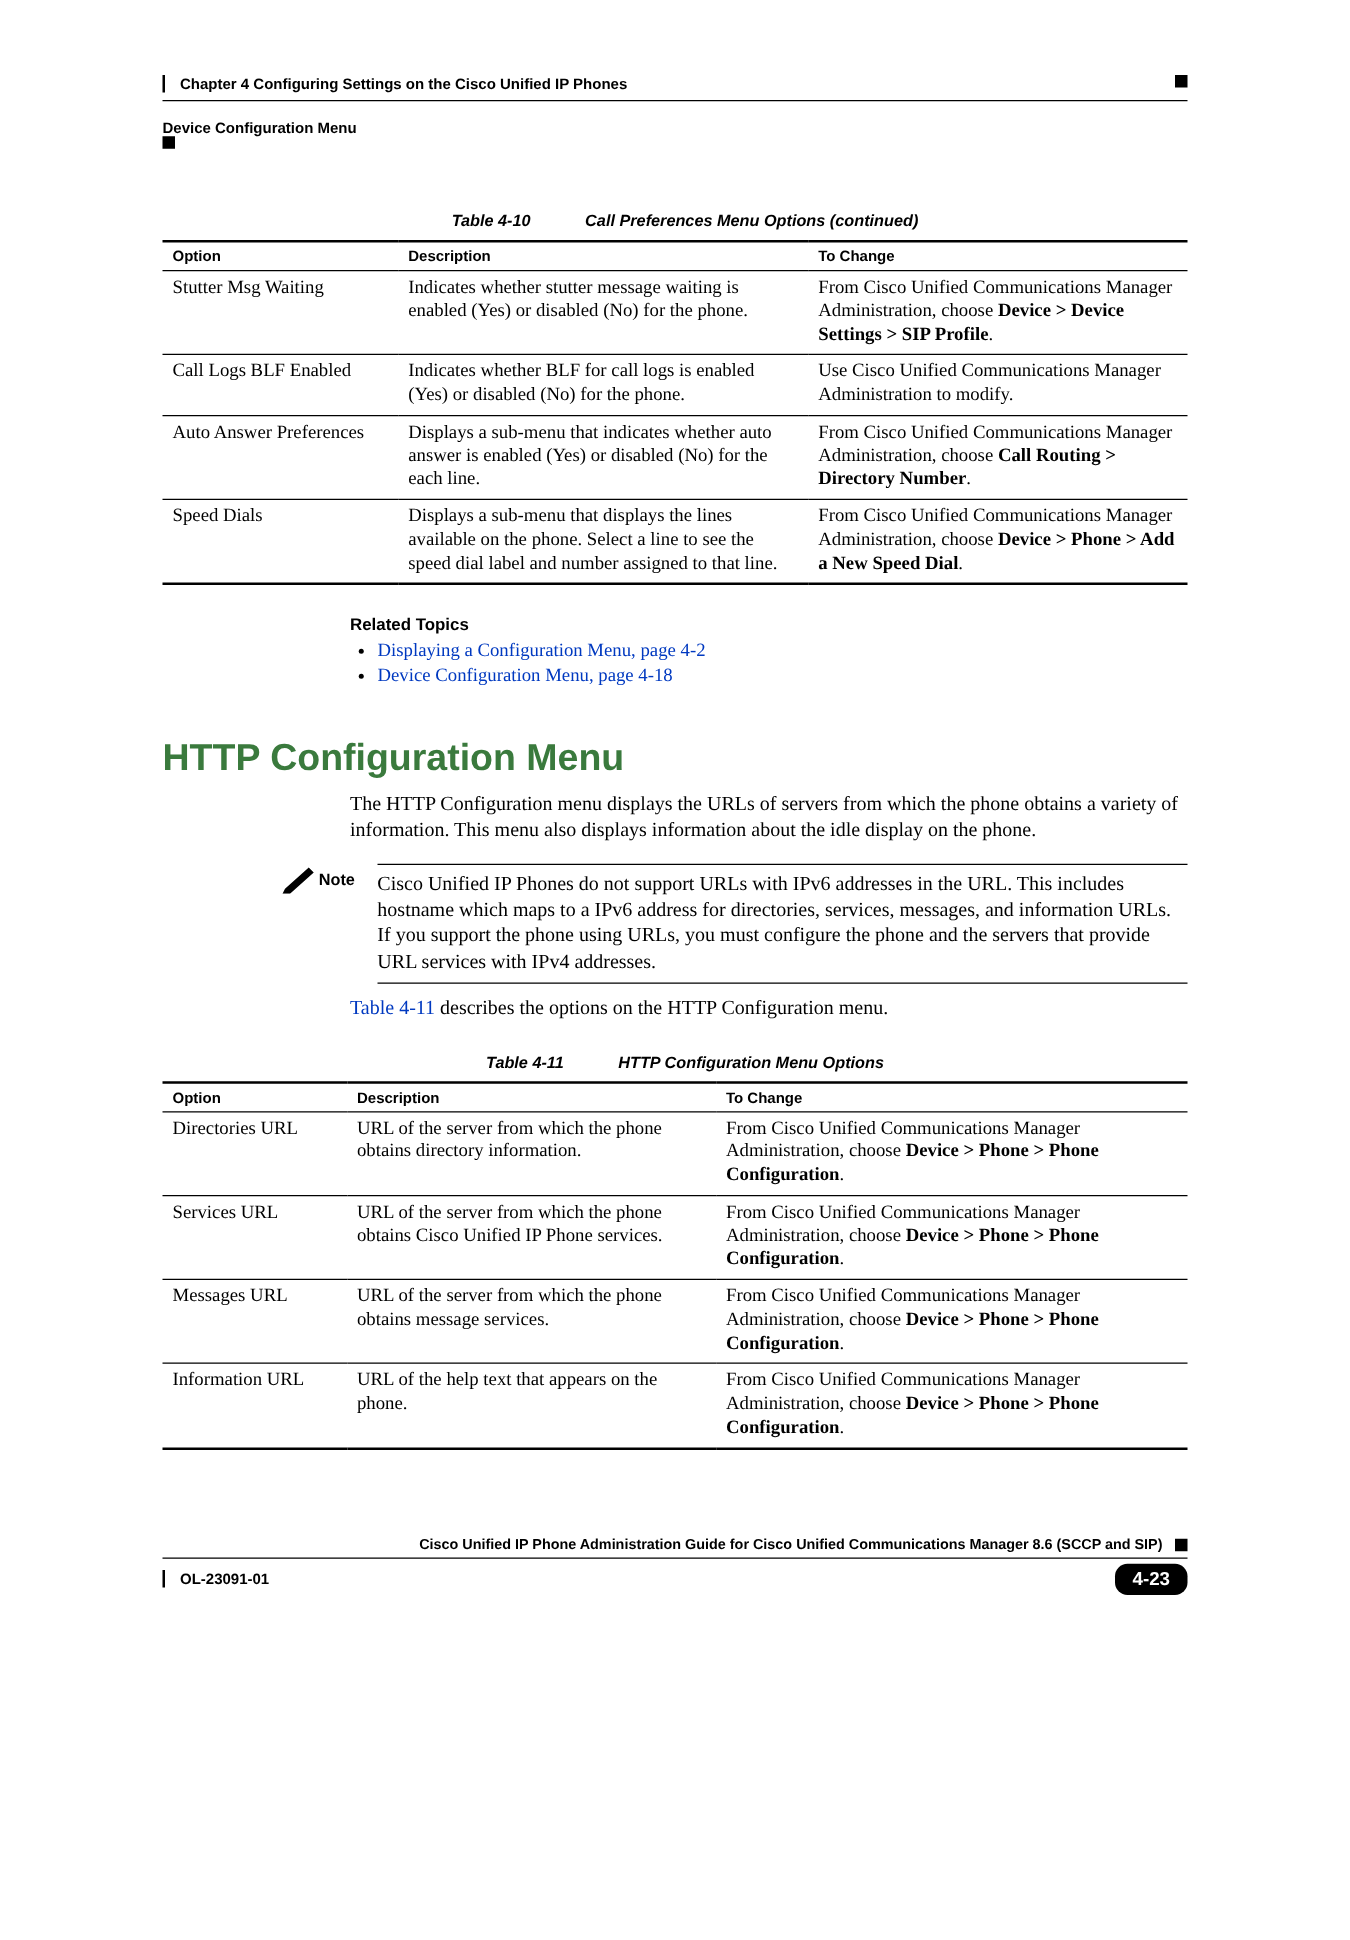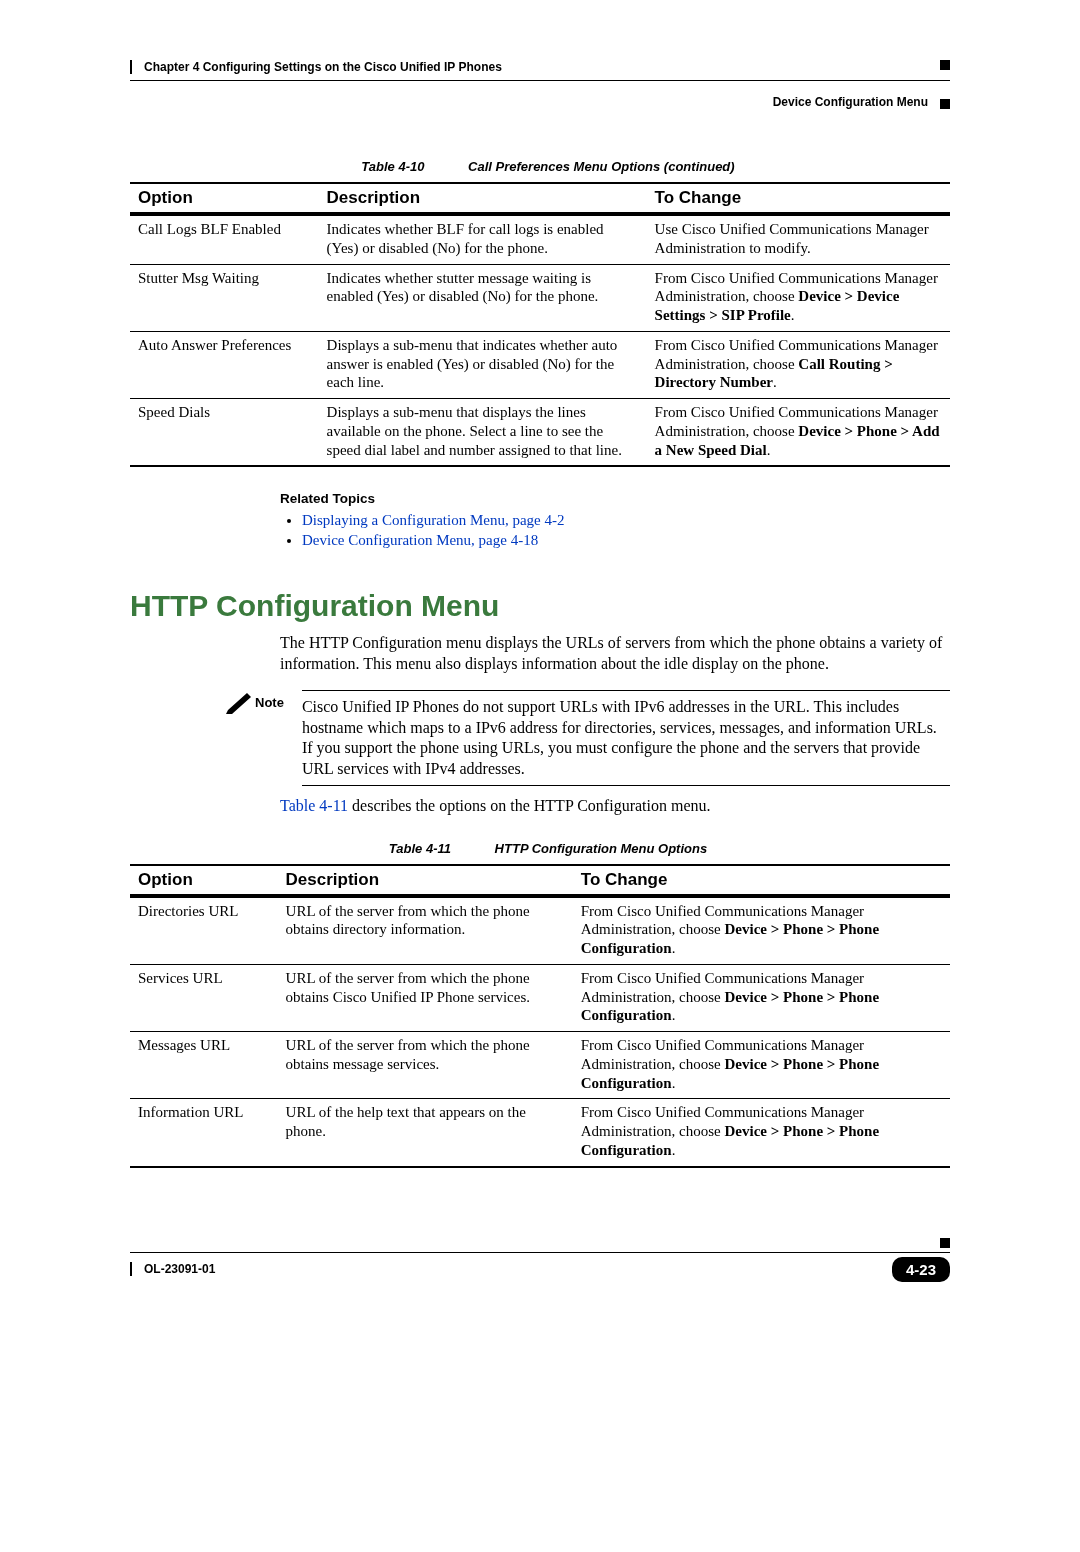--- a/index.html
+++ b/index.html
@@ -47,22 +47,22 @@
   .section-line {
     text-align: right;
     font-weight: bold;
     margin-top: 10px;
     font-family: Arial, Helvetica, sans-serif;
     font-size: 12px;
   }
   .section-row {
     display: flex;
     justify-content: flex-end;
-    align-items: flex-end;
-    gap: 12px;
+    align-items: flex-start;
+    flex-direction: column;
   }
   .hr-top {
     border: none;
     border-top: 1px solid #000;
     margin: 4px 0 4px 0;
   }
 
   .table-caption {
     font-family: Arial, Helvetica, sans-serif;
     font-size: 13px;
@@ -74,25 +74,25 @@
   .table-caption .cap-title {
     margin-left: 40px;
   }
   table.opts {
     border-collapse: collapse;
     width: 100%;
     font-size: 15px;
   }
   table.opts thead th {
     font-family: Arial, Helvetica, sans-serif;
-    font-size: 17px;
+    font-size: 12px;
     font-weight: bold;
     text-align: left;
     border-top: 2px solid #000;
-    border-bottom: 4px solid #000000;
+    border-bottom: 1px solid #000000;
     padding: 4px 8px;
   }
   table.opts tbody td {
     vertical-align: top;
     border-bottom: 1px solid #000;
     padding: 4px 8px 6px 8px;
     line-height: 1.25;
   }
   table.opts tbody tr:last-child td {
     border-bottom: 2px solid #000;
@@ -237,28 +237,28 @@
       </colgroup>
     <thead>
       <tr>
         <th>Option</th>
         <th>Description</th>
         <th>To Change</th>
       </tr>
     </thead>
     <tbody id="t410-body">
         <tr>
+          <td>Stutter Msg Waiting</td>
+          <td>Indicates whether stutter message waiting is enabled (Yes) or disabled (No) for the phone.</td>
+          <td>From Cisco Unified Communications Manager Administration, choose <b>Device &gt; Device Settings &gt; SIP Profile</b>.</td>
+        </tr>
+        <tr>
           <td>Call Logs BLF Enabled</td>
           <td>Indicates whether BLF for call logs is enabled (Yes) or disabled (No) for the phone.</td>
           <td>Use Cisco Unified Communications Manager Administration to modify.</td>
-        </tr>
-        <tr>
-          <td>Stutter Msg Waiting</td>
-          <td>Indicates whether stutter message waiting is enabled (Yes) or disabled (No) for the phone.</td>
-          <td>From Cisco Unified Communications Manager Administration, choose <b>Device &gt; Device Settings &gt; SIP Profile</b>.</td>
         </tr>
         <tr>
           <td>Auto Answer Preferences</td>
           <td>Displays a sub-menu that indicates whether auto answer is enabled (Yes) or disabled (No) for the each line.</td>
           <td>From Cisco Unified Communications Manager Administration, choose <b>Call Routing &gt; Directory Number</b>.</td>
         </tr>
         <tr>
           <td>Speed Dials</td>
           <td>Displays a sub-menu that displays the lines available on the phone. Select a line to see the speed dial label and number assigned to that line.</td>
           <td>From Cisco Unified Communications Manager Administration, choose <b>Device &gt; Phone &gt; Add a New Speed Dial</b>.</td>
@@ -336,20 +336,21 @@
         <tr>
           <td>Information URL</td>
           <td>URL of the help text that appears on the phone.</td>
           <td>From Cisco Unified Communications Manager Administration, choose <b>Device &gt; Phone &gt; Phone Configuration</b>.</td>
         </tr>
       </tbody>
   </table>
 
   <div class="footer">
     <div class="guide-line">
+      <span>Cisco Unified IP Phone Administration Guide for Cisco Unified Communications Manager 8.6 (SCCP and SIP)</span>
       <span class="crop-mark"></span>
     </div>
     <hr class="footer-hr">
     <div class="footer-row">
       <div class="footer-left">
         <span class="vrule"></span>
         <span>OL-23091-01</span>
       </div>
       <span class="page-badge">4-23</span>
     </div>

